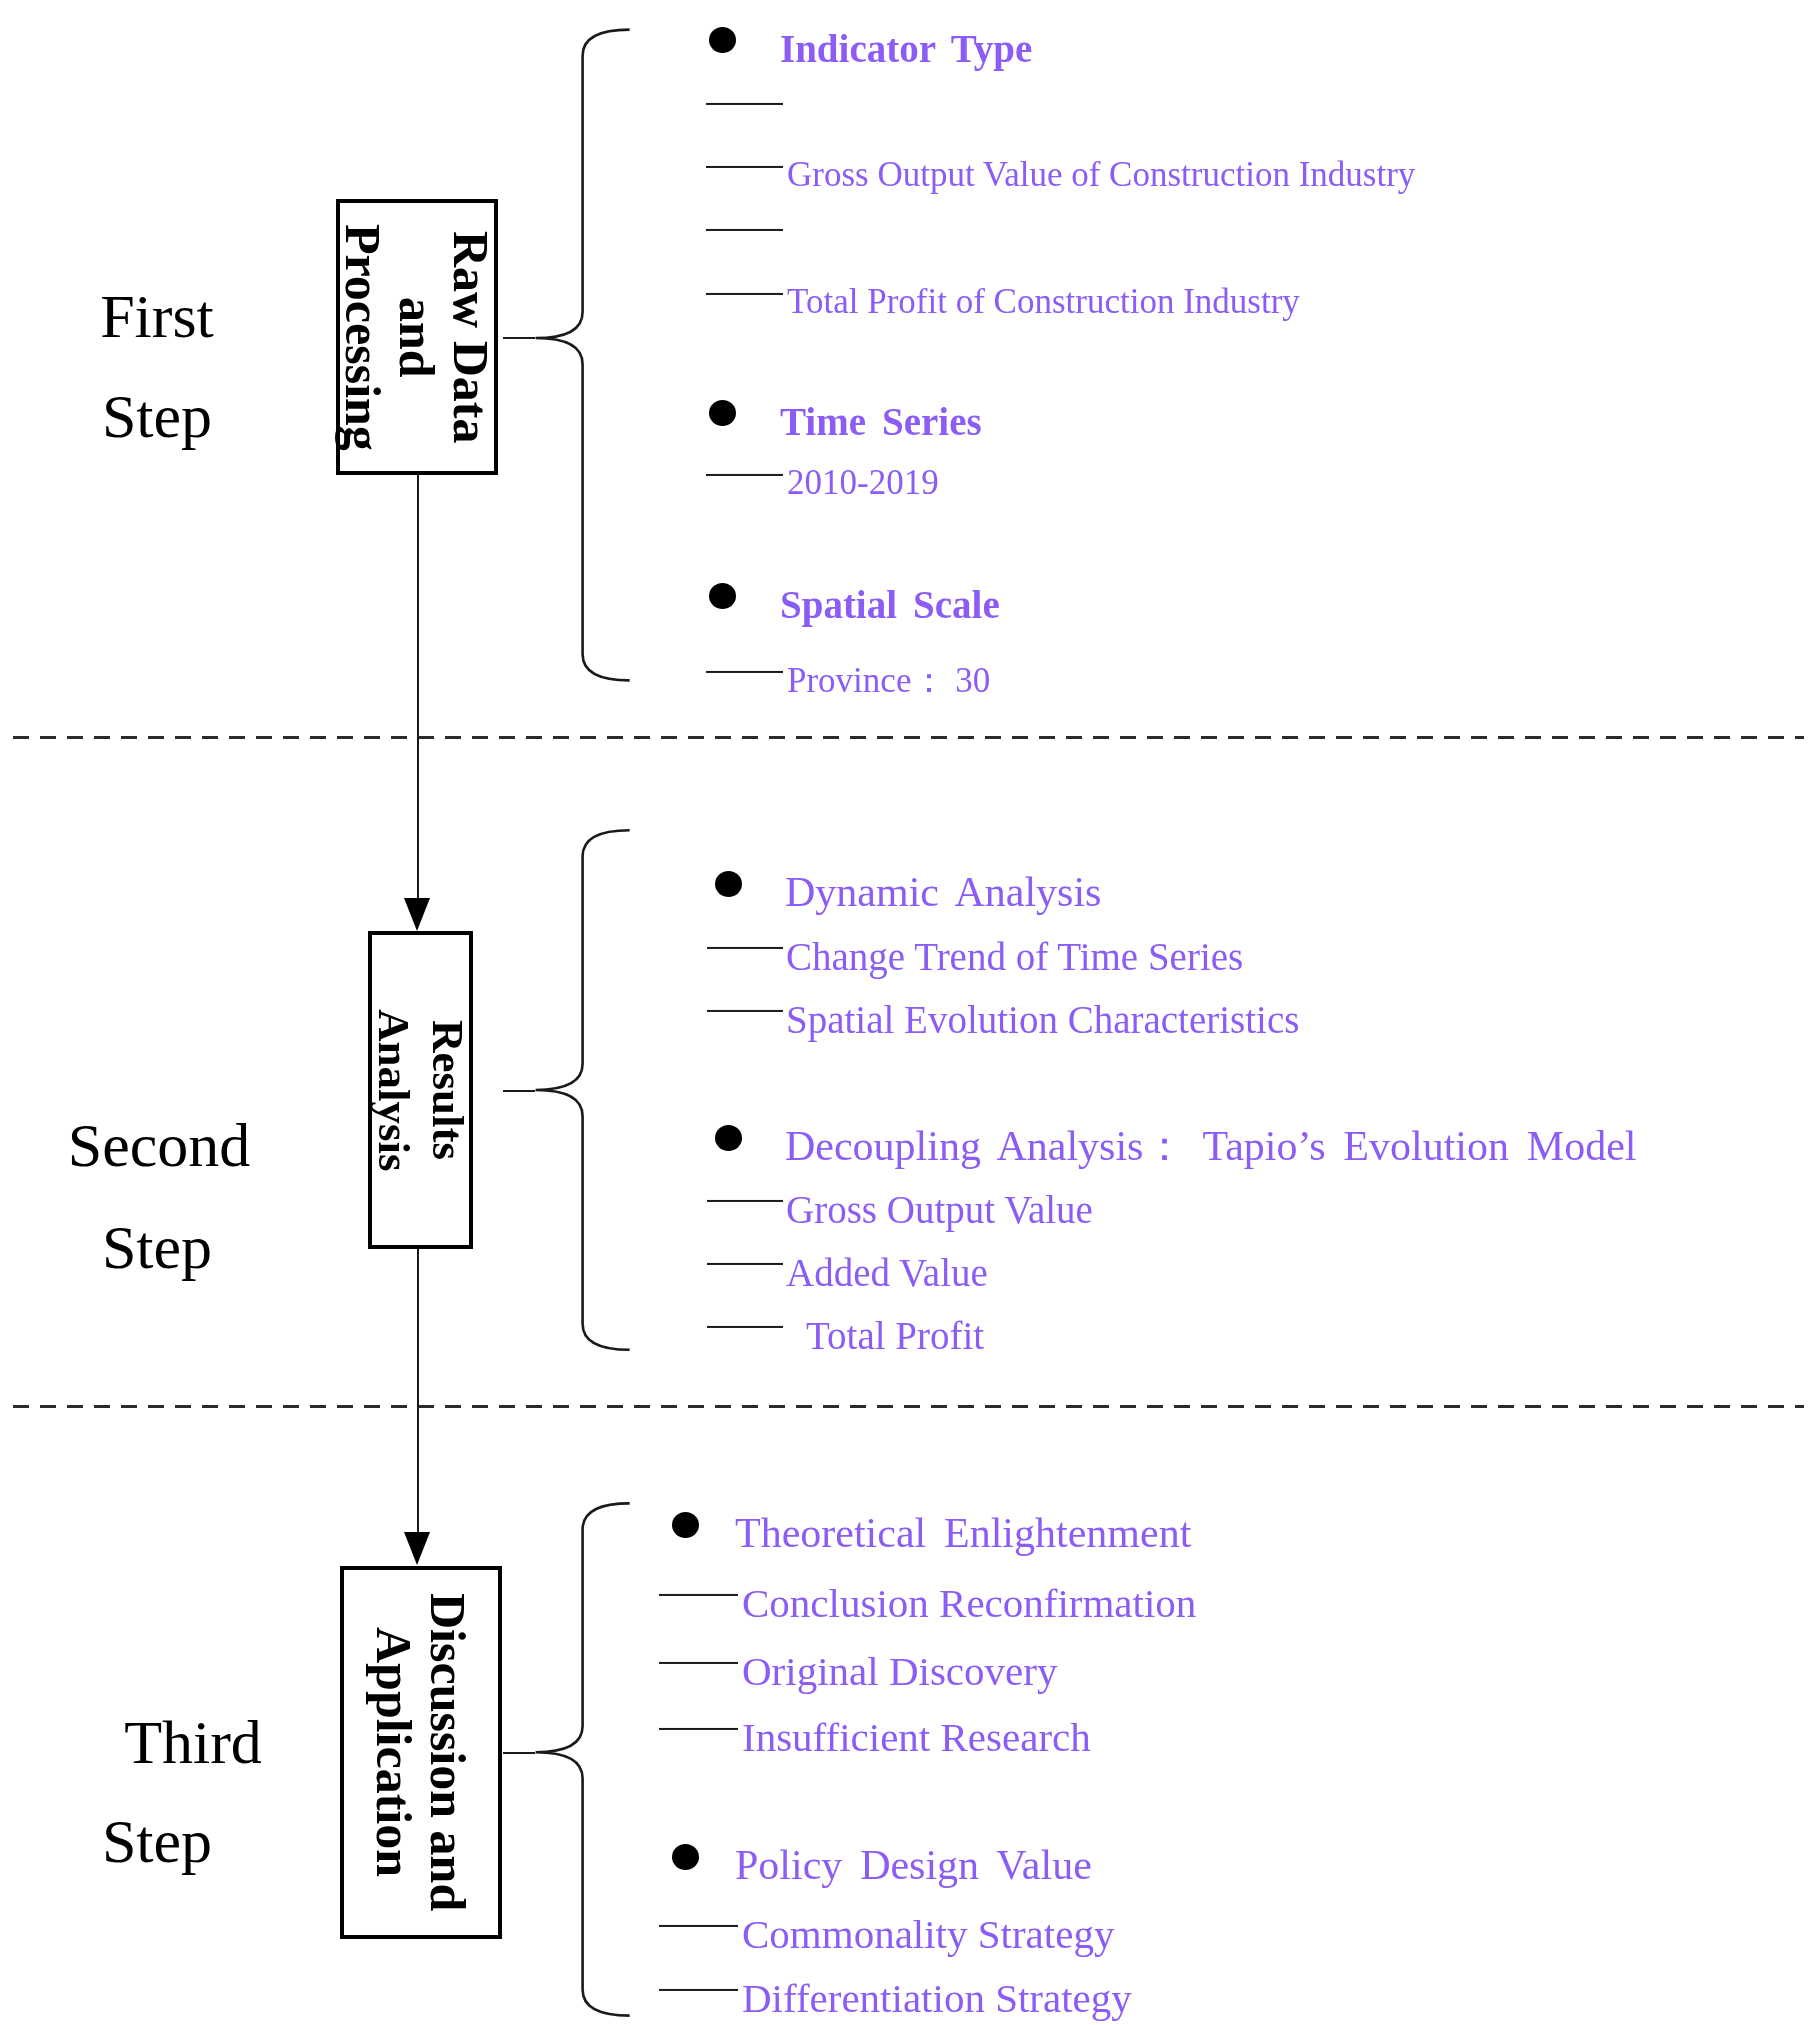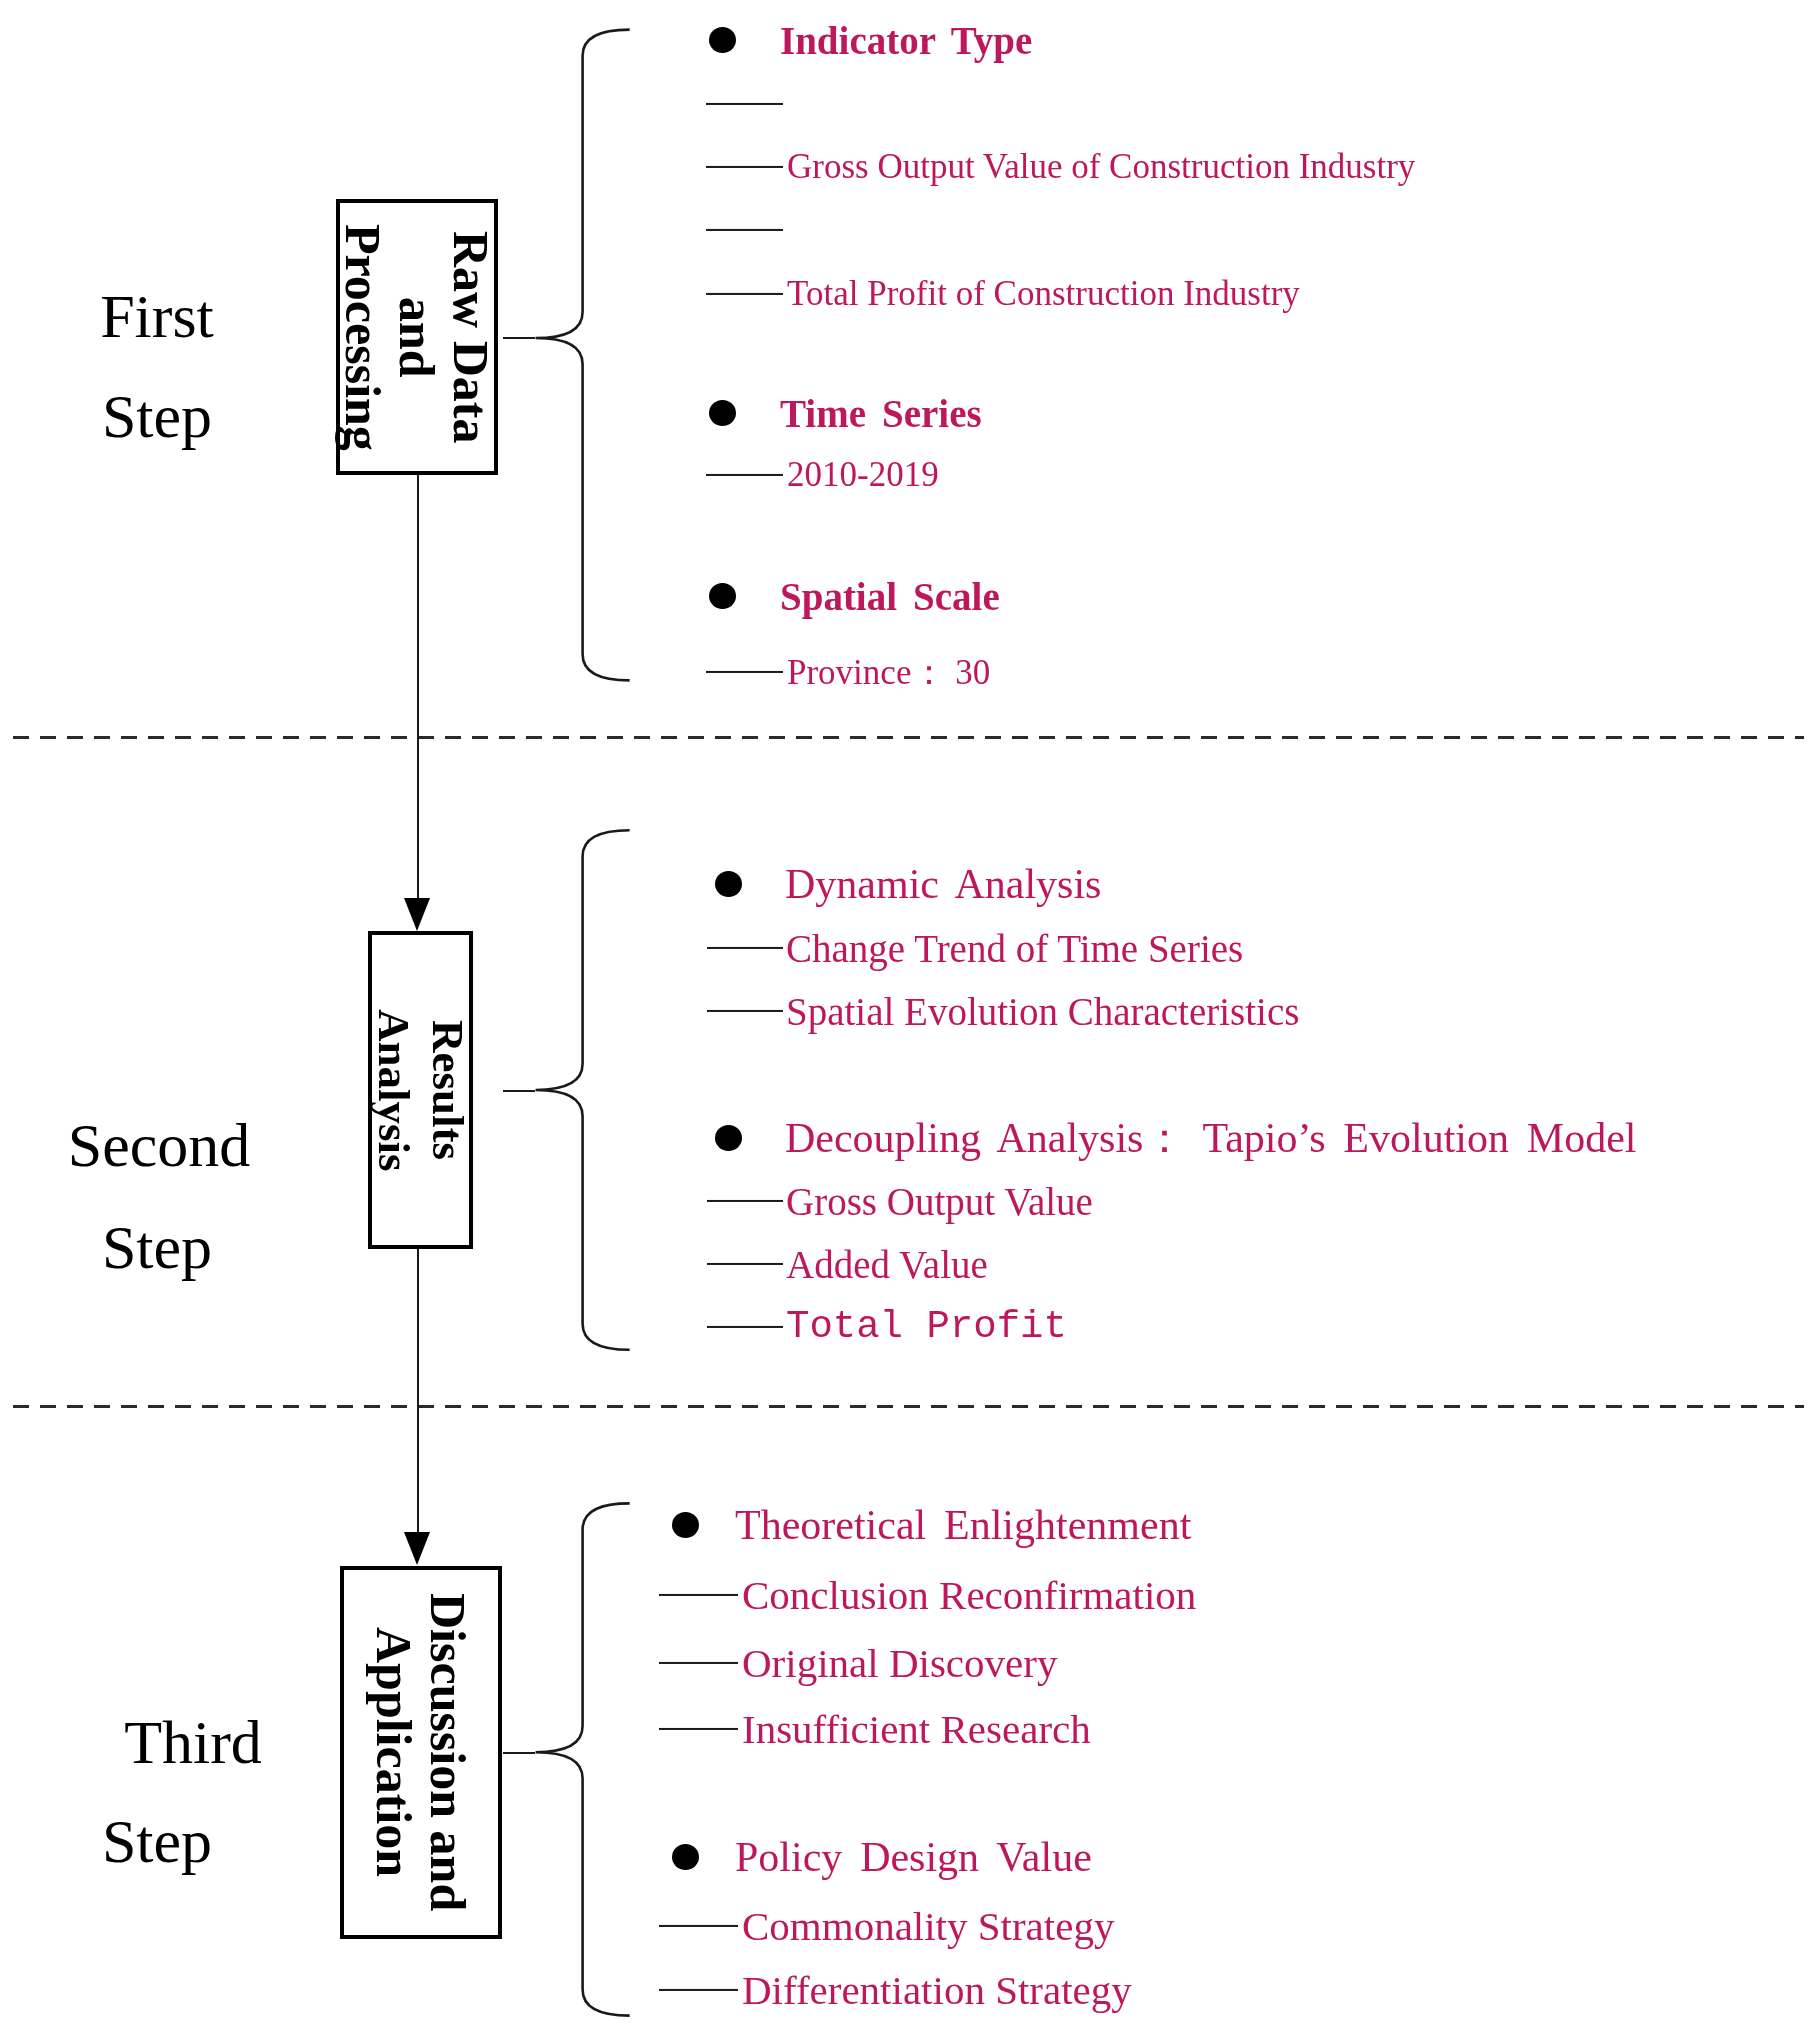--- a/index.html
+++ b/index.html
@@ -1,18 +1,18 @@
 <!DOCTYPE html>
 <html style="font-size:8.4px"><head>
 <meta charset="utf-8">
 <style>
   html,body{margin:0;padding:0;background:#ffffff;}
   #canvas{position:relative;width:1816px;height:2025px;background:#ffffff;overflow:hidden;
           font-family:"Liberation Serif","DejaVu Serif",serif;color:#000;}
-  .t{position:absolute;transform:translateY(-50%);white-space:nowrap;color:#be185d;}
+  .t{position:absolute;transform:translateY(-50%);white-space:nowrap;color:#8b5cf6;margin-top:8px;}
   .h1{font-weight:bold;font-size:39px;word-spacing:6.3px;}
   .h2{font-size:42px;word-spacing:7.3px;}
   .i1{font-size:35px;}
   .i2{font-size:39px;}
   .i3{font-size:41px;}
   .step{position:absolute;transform:translate(-50%,-50%);font-weight:normal;font-size:62px;white-space:nowrap;}
   .bullet{position:absolute;width:27px;height:26px;background:#000;border-radius:50%;transform:translateY(-50%);}
   .dashln{position:absolute;height:2.1px;background:#1a1a1a;transform:translateY(-50%);}
   .box{position:absolute;border:4.2px solid #000;display:flex;align-items:center;justify-content:center;background:#fff;box-sizing:border-box;}
   .vtext{writing-mode:vertical-rl;font-weight:bold;text-align:center;line-height:54px;}
@@ -117,21 +117,21 @@
   <div class="bullet" style="left:715px;top:1138px;"></div>
   <div class="t h2" style="left:785px;top:1138px;">Decoupling Analysis： Tapio’s Evolution Model</div>
 
   <div class="dashln" style="left:707px;top:1201px;width:76px;"></div>
   <div class="t i2" style="left:786px;top:1201px;">Gross Output Value</div>
 
   <div class="dashln" style="left:707px;top:1264px;width:76px;"></div>
   <div class="t i2" style="left:786px;top:1264px;">Added Value</div>
 
   <div class="dashln" style="left:707px;top:1327px;width:76px;"></div>
-  <div class="t i2" style="left:786px;top:1327px;font-family:Liberation Mono, monospace;">Total Profit</div>
+  <div class="t i2" style="left:806px;top:1327px;">Total Profit</div>
 
   <div class="bullet" style="left:672px;top:1525px;"></div>
   <div class="t h2" style="left:735px;top:1525px;">Theoretical Enlightenment</div>
 
   <div class="dashln" style="left:659px;top:1595px;width:79px;"></div>
   <div class="t i3" style="left:742px;top:1595px;">Conclusion Reconfirmation</div>
 
   <div class="dashln" style="left:659px;top:1663px;width:79px;"></div>
   <div class="t i3" style="left:742px;top:1663px;">Original Discovery</div>
 

